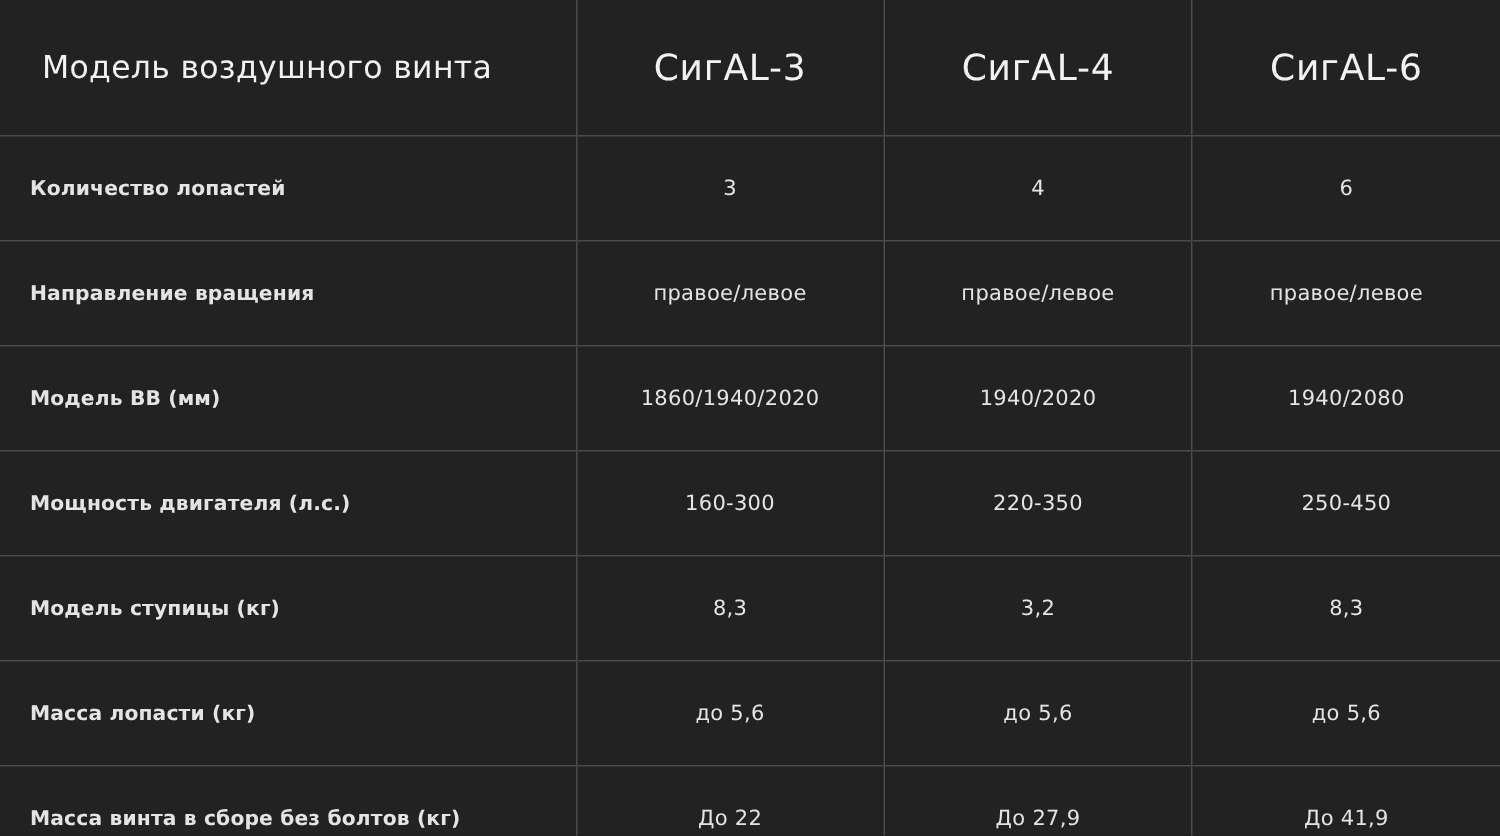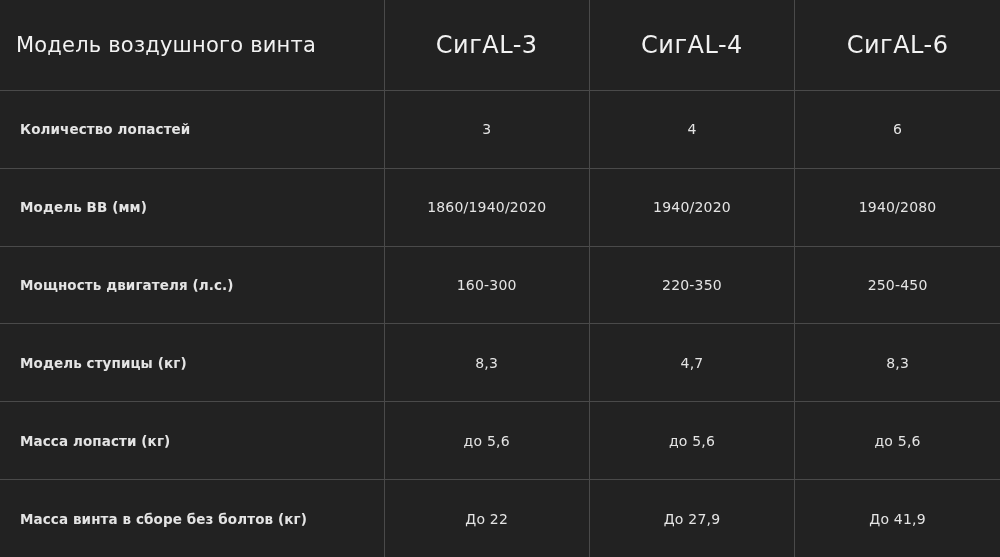--- a/index.html
+++ b/index.html
@@ -36,21 +36,21 @@
     border-right: none;
     margin-top: 29px;
   }
   .spec-table tr:last-child td {
     border-bottom: none;
   }
 
   
   .head-label {
     text-align: left;
-    padding: 0 0 0 16px;
+    padding: 0 0 0 28px;
     font-size: 21px;
     font-weight: 400;
     letter-spacing: 0.2px;
     color: #f2f2f2;
     height: 88px;
   }
   .head-val {
     text-align: center;
     font-size: 24px;
     font-weight: 400;
@@ -97,35 +97,41 @@
     </tr>
   </thead>
   <tbody>
     <tr>
       <td class="row-label">Количество лопастей</td>
       <td class="row-val">3</td>
       <td class="row-val">4</td>
       <td class="row-val">6</td>
     </tr>
     <tr>
+      <td class="row-label">Направление вращения</td>
+      <td class="row-val">правое/левое</td>
+      <td class="row-val">правое/левое</td>
+      <td class="row-val">правое/левое</td>
+    </tr>
+    <tr>
       <td class="row-label">Модель ВВ (мм)</td>
       <td class="row-val">1860/1940/2020</td>
       <td class="row-val">1940/2020</td>
       <td class="row-val">1940/2080</td>
     </tr>
     <tr>
       <td class="row-label">Мощность двигателя (л.с.)</td>
       <td class="row-val">160-300</td>
       <td class="row-val">220-350</td>
       <td class="row-val">250-450</td>
     </tr>
     <tr>
       <td class="row-label">Модель ступицы (кг)</td>
       <td class="row-val">8,3</td>
-      <td class="row-val">4,7</td>
+      <td class="row-val">3,2</td>
       <td class="row-val">8,3</td>
     </tr>
     <tr>
       <td class="row-label">Масса лопасти (кг)</td>
       <td class="row-val">до 5,6</td>
       <td class="row-val">до 5,6</td>
       <td class="row-val">до 5,6</td>
     </tr>
     <tr>
       <td class="row-label">Масса винта в сборе без болтов (кг)</td>

